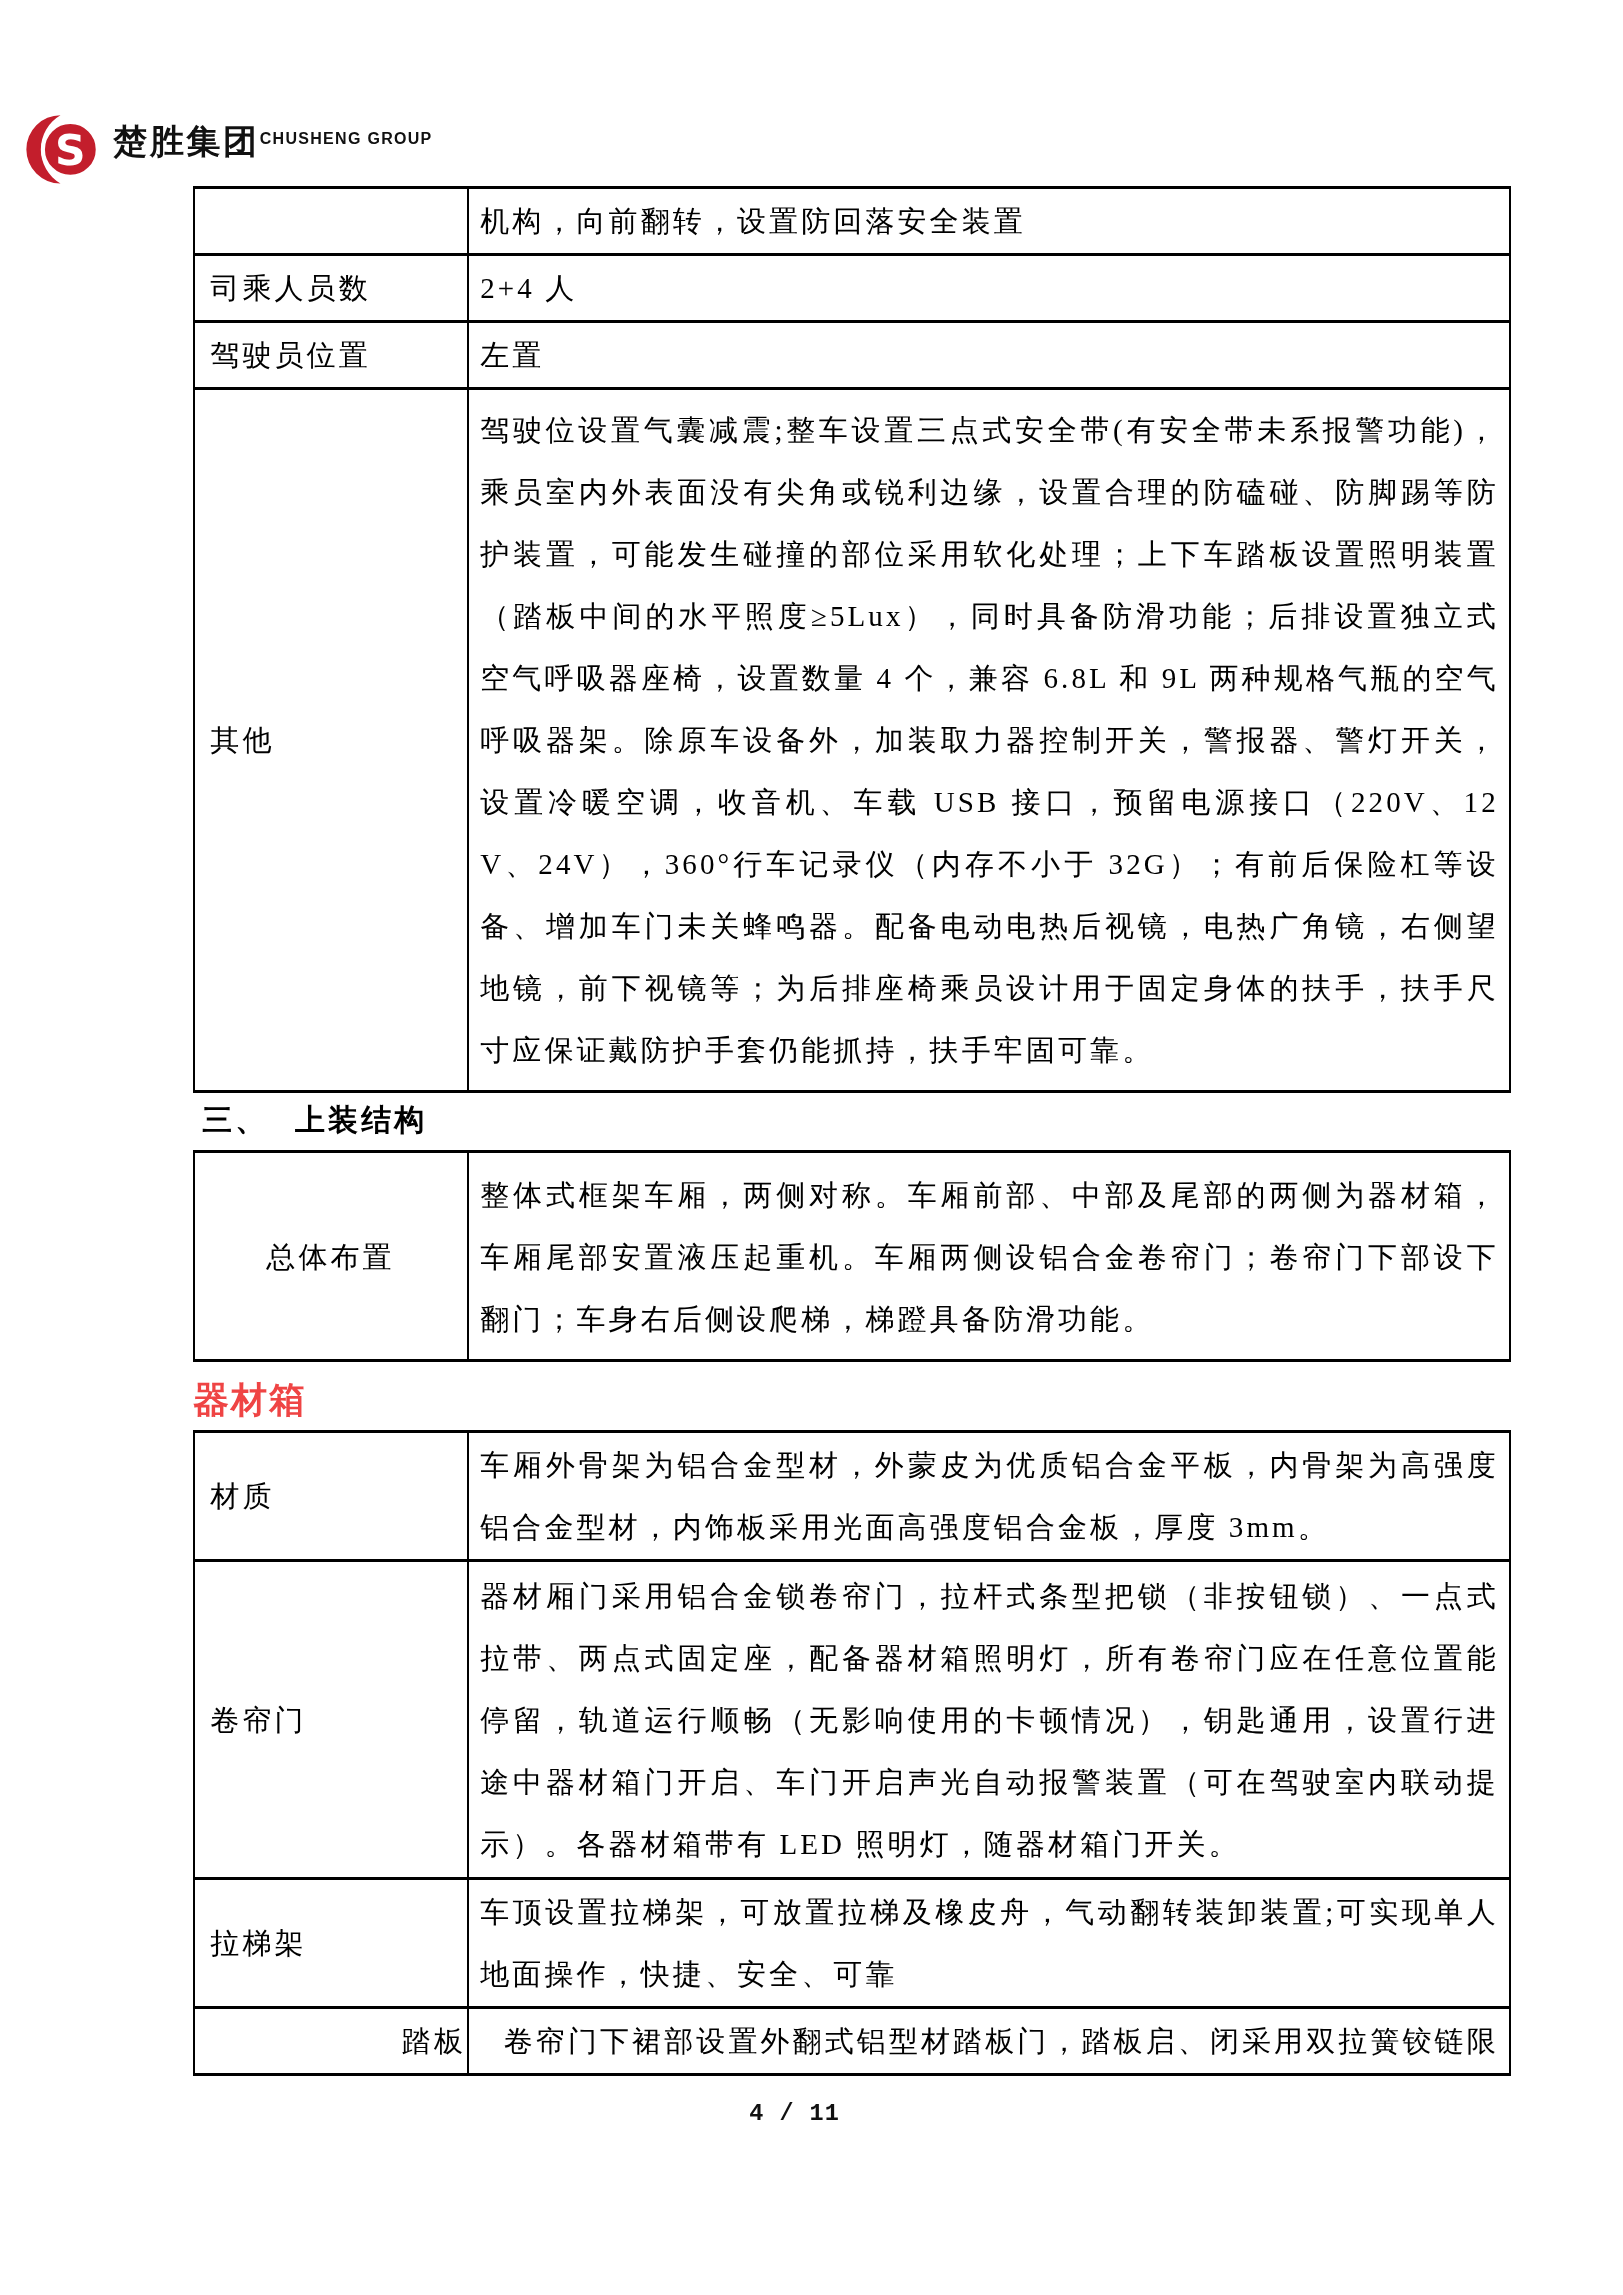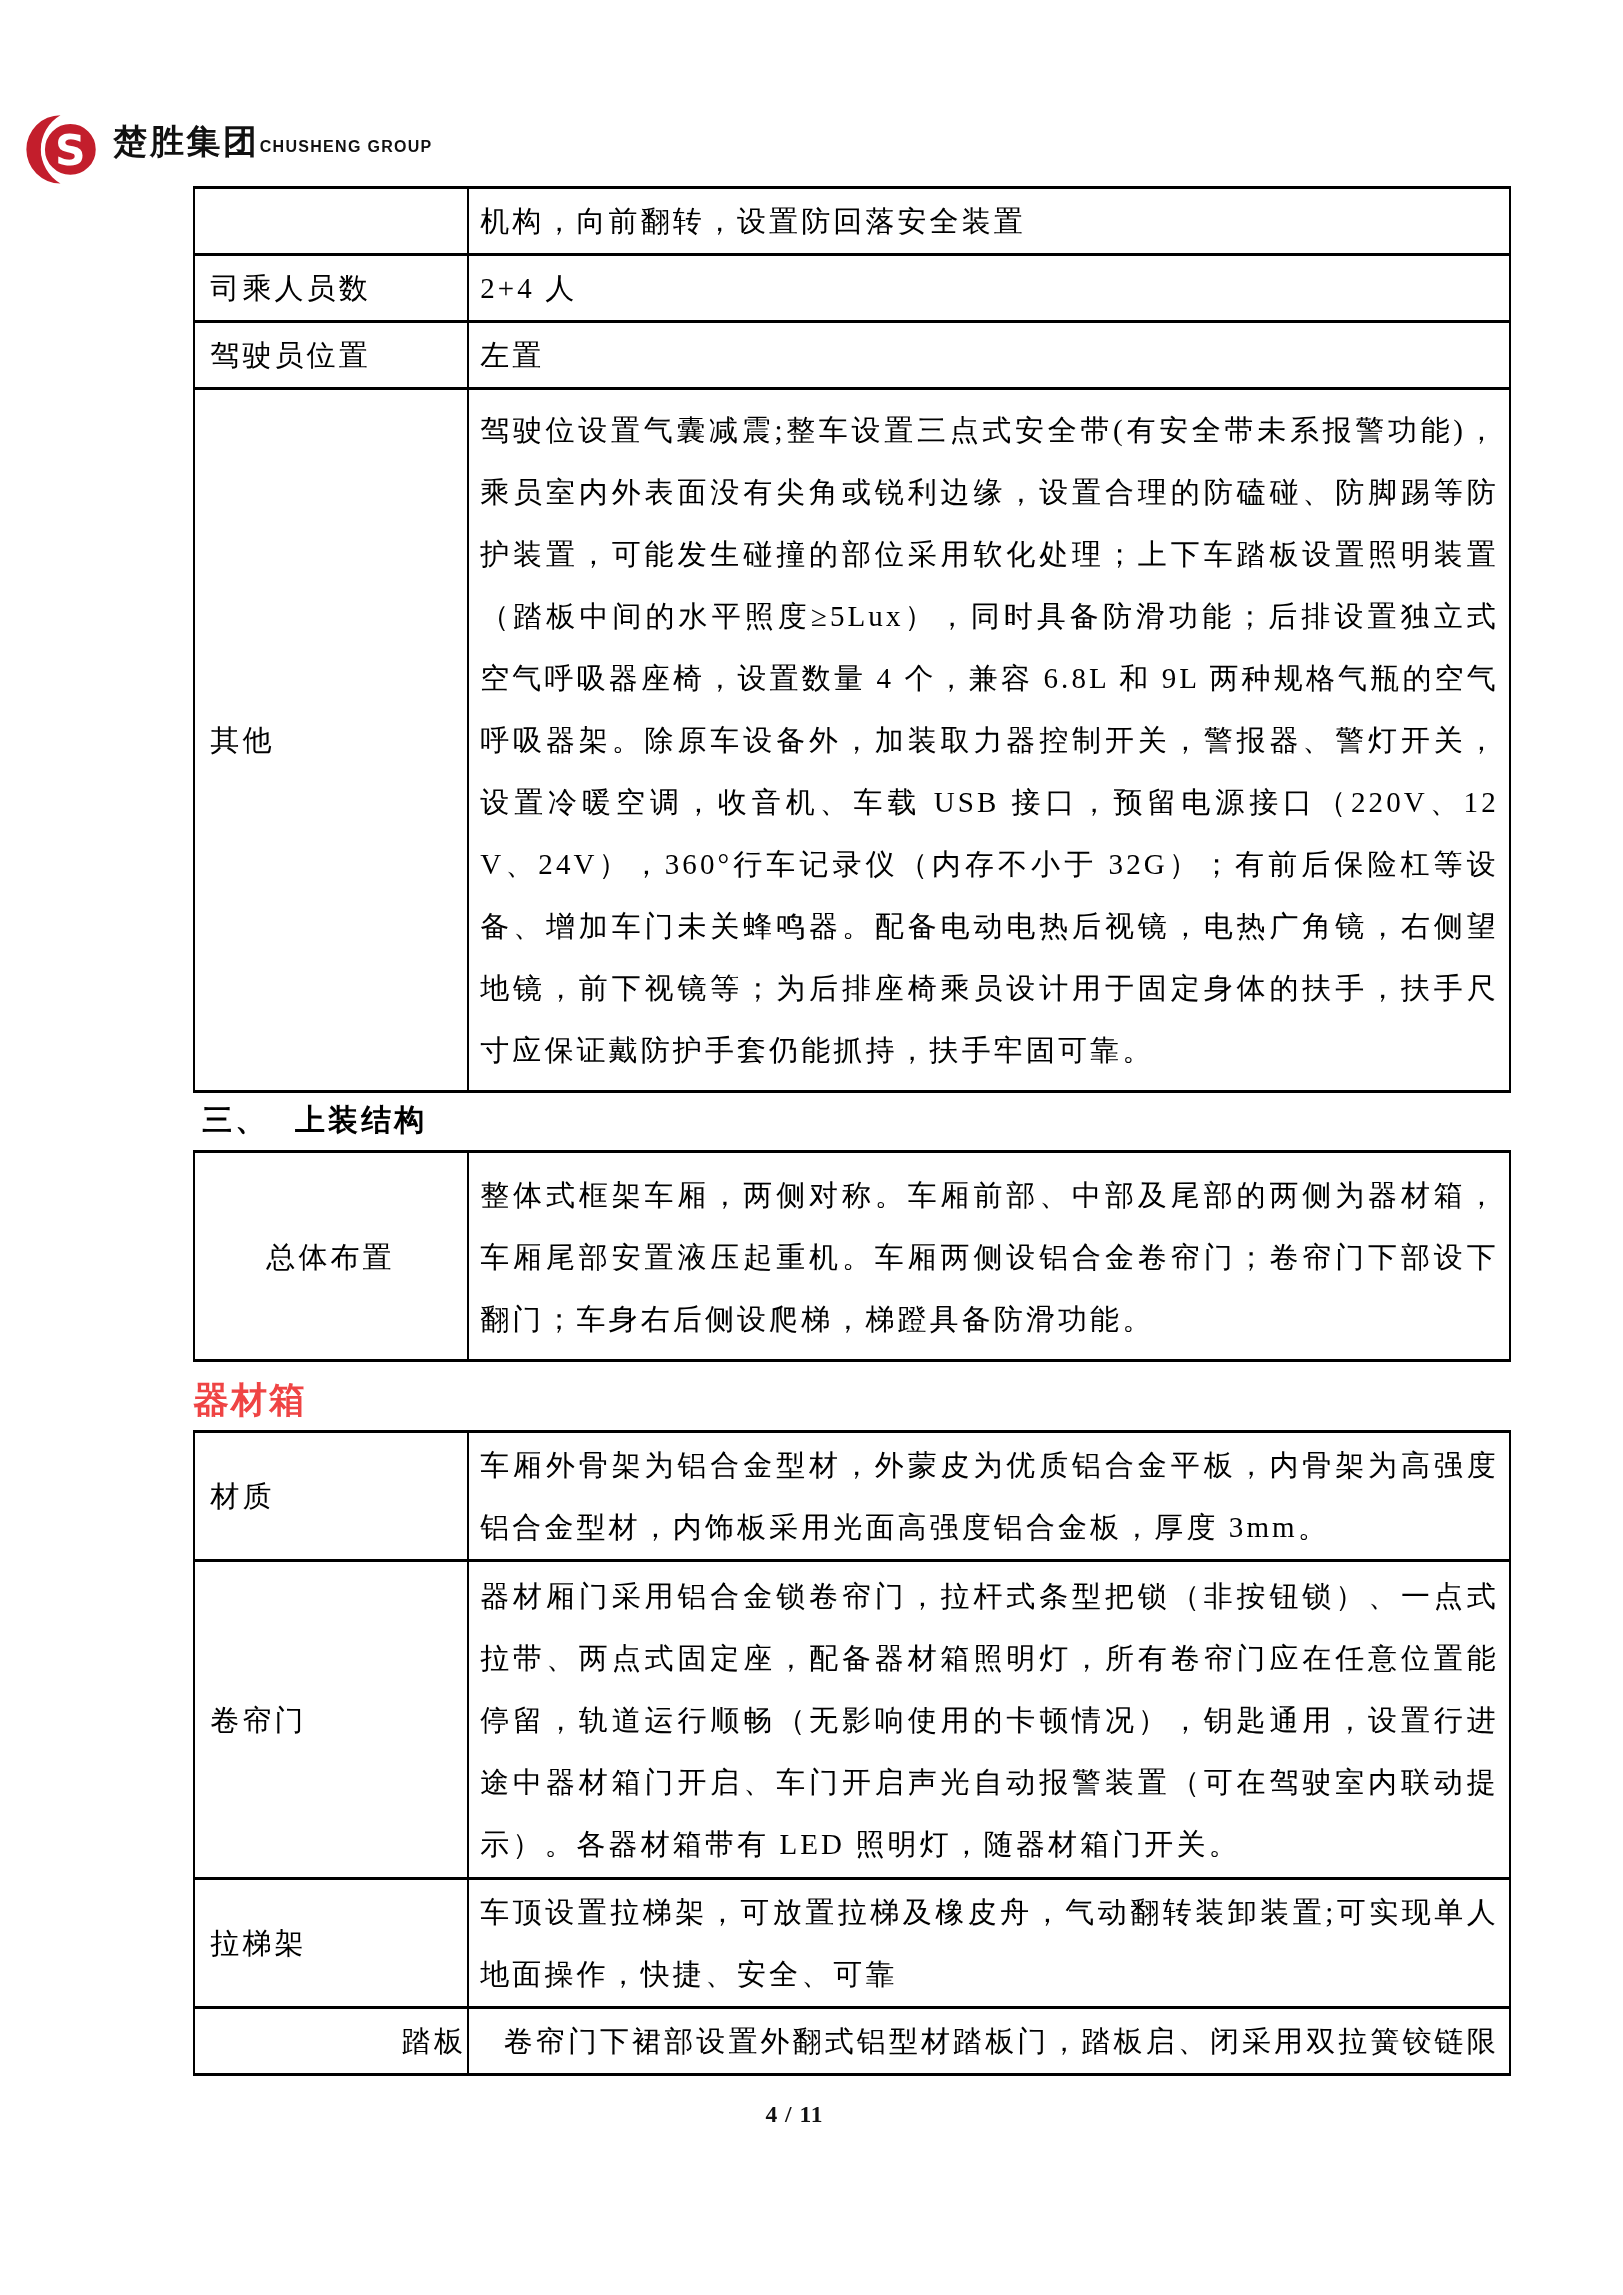--- a/index.html
+++ b/index.html
@@ -14,21 +14,21 @@
   
   .logo-row{padding-top:113px;margin-left:24px;display:flex;align-items:flex-start;gap:13.3px;height:73px;}
   .logo-mark-svg{width:76px;height:72px;display:block;}
   .logo-text{display:flex;flex-direction:row;justify-content:flex-start;padding-top:11.2px;}
   .logo-cn{
     font-family:"Liberation Sans", sans-serif;font-weight:bold;
     font-size:34px;line-height:35px;letter-spacing:2.6px;color:#111;
   }
   .logo-en{
     font-family:"Liberation Sans", sans-serif;font-weight:bold;
-    font-size:16px;line-height:18.4px;letter-spacing:1.3px;color:#111;margin-top:14px;
+    font-size:16px;line-height:18.4px;letter-spacing:1.3px;color:#111;margin-top:6px;
   }
 
   
   table.spec-table{
     border-collapse:collapse;table-layout:fixed;width:1315px;margin:0;
   }
   table.spec-table col.c1{width:274px;}
   table.spec-table col.c2{width:1042px;}
   table.spec-table td{
     border-top:3.6px solid #000;border-bottom:3.6px solid #000;
@@ -58,21 +58,21 @@
   .section-heading .sec-num{margin-right:26.6px;}
   .sub-heading{
     font-family:"Liberation Sans", sans-serif;font-weight:bold;
     font-size:36px;line-height:30px;letter-spacing:2px;color:#ef4444;
     margin:23.5px 0 15.3px 0;
   }
 
   
   .page-footer{
     margin-top:22.5px;text-align:center;
-    font-family:Liberation Serif, serif;font-weight:bold;
+    font-family:Liberation Mono, monospace;font-weight:bold;
     font-size:23.5px;line-height:30px;letter-spacing:1px;color:#111;
   }
 </style>
 </head>
 <body>
 
 <div class="page">
 
   <div class="logo-row">
     <svg class="logo-mark-svg" viewBox="0 0 100 95" aria-hidden="true">

